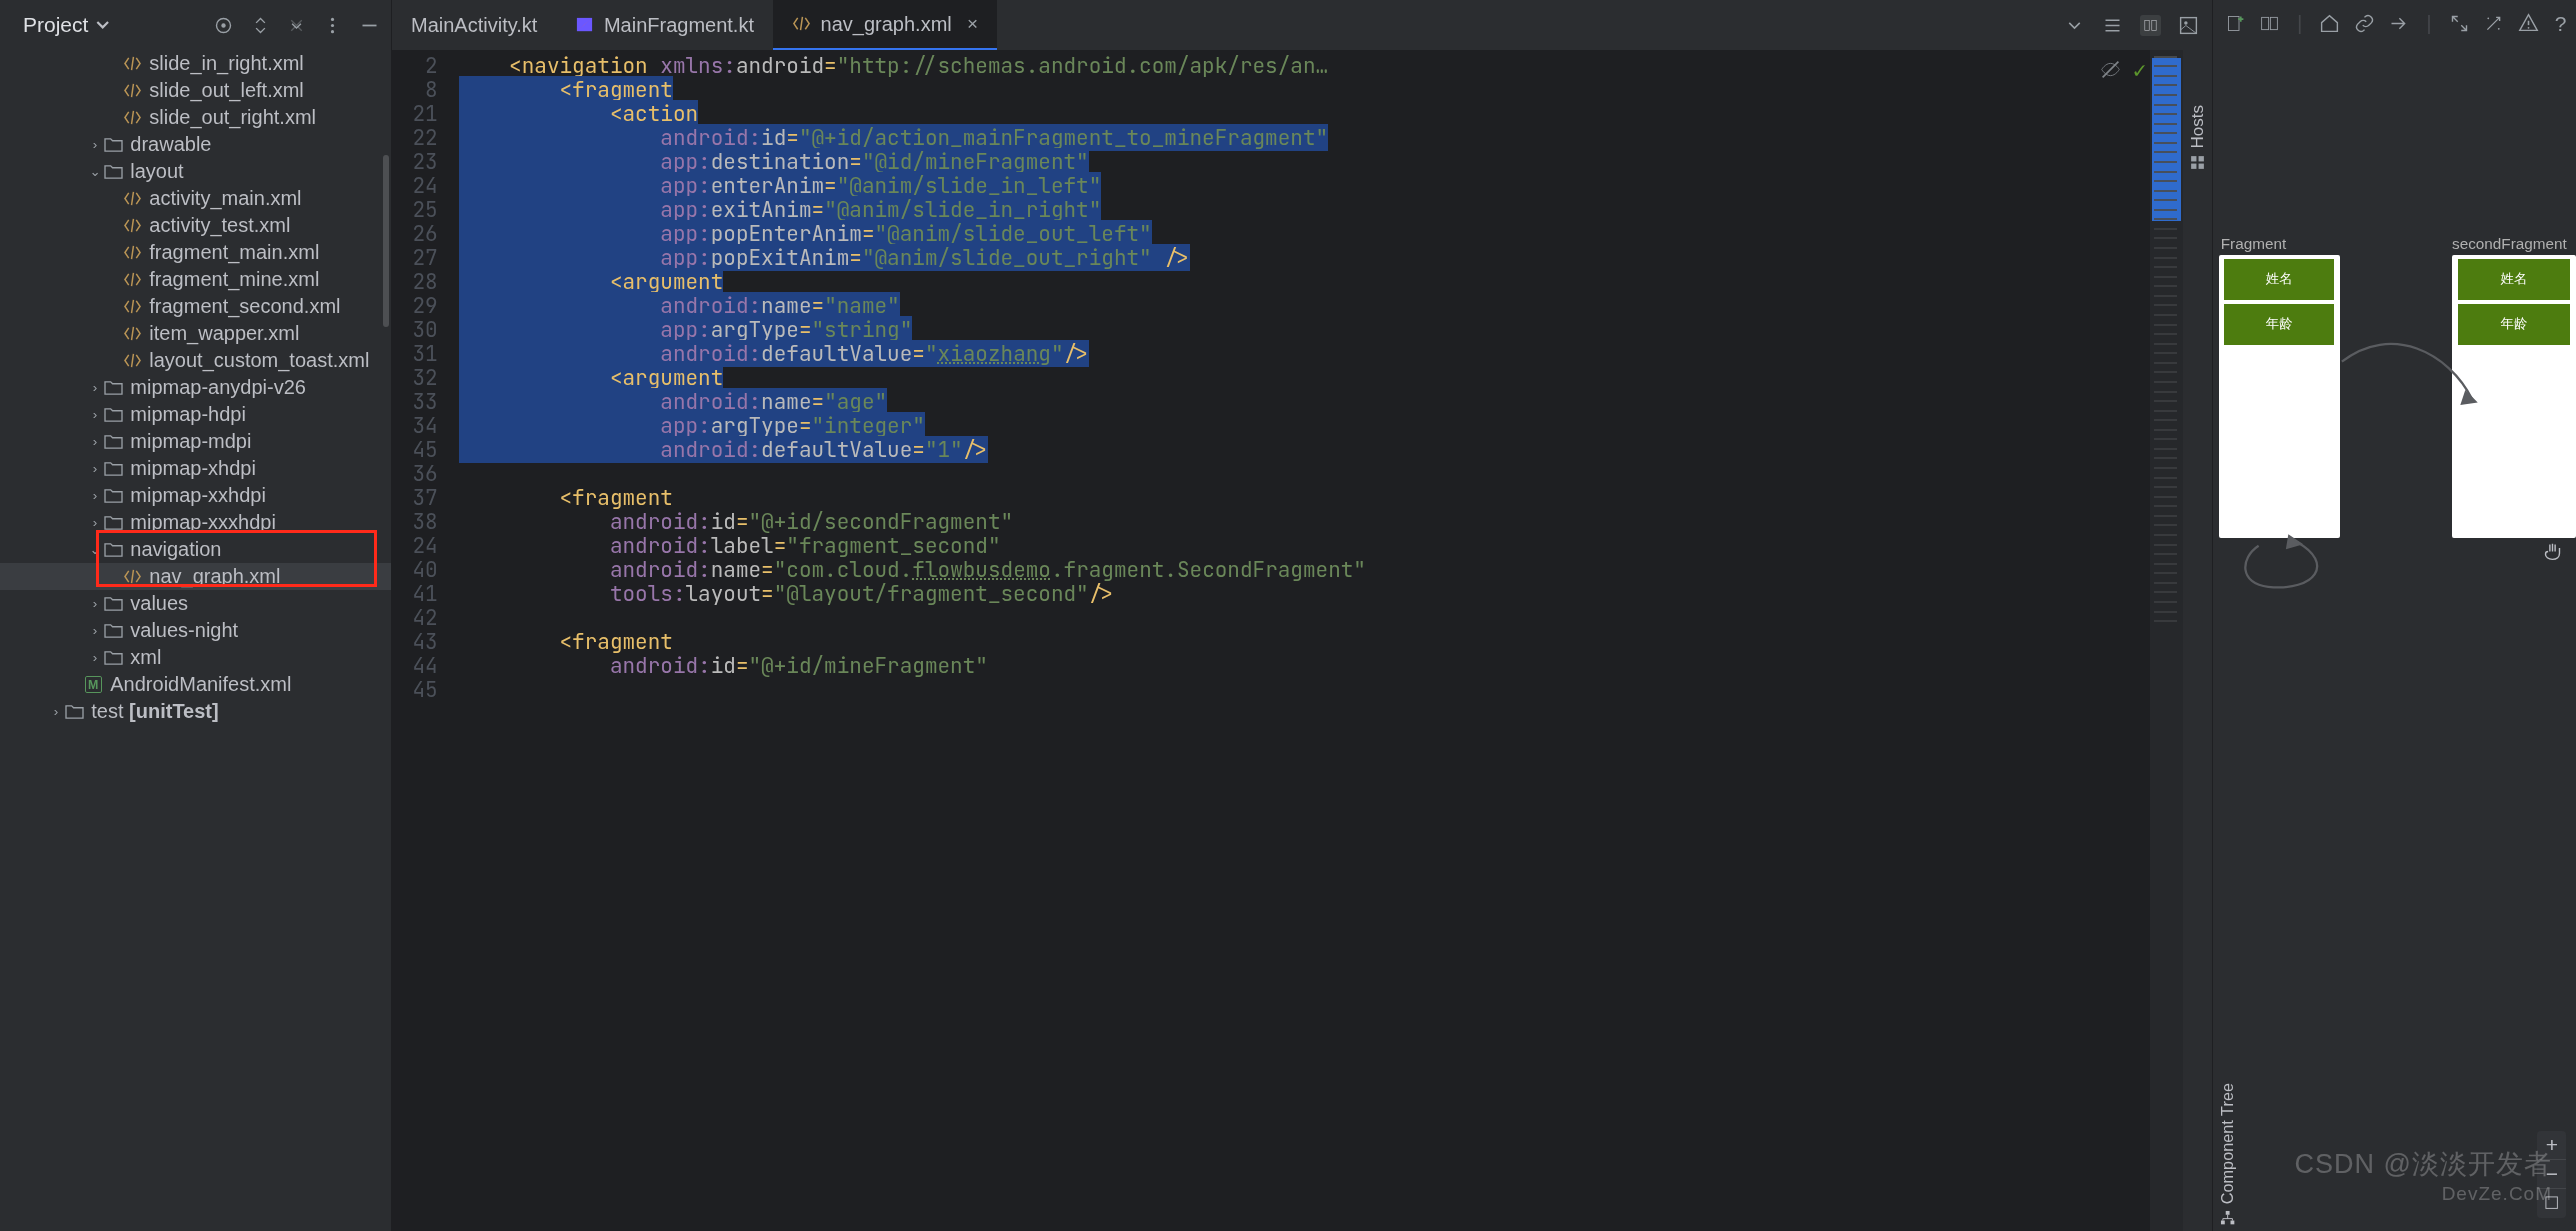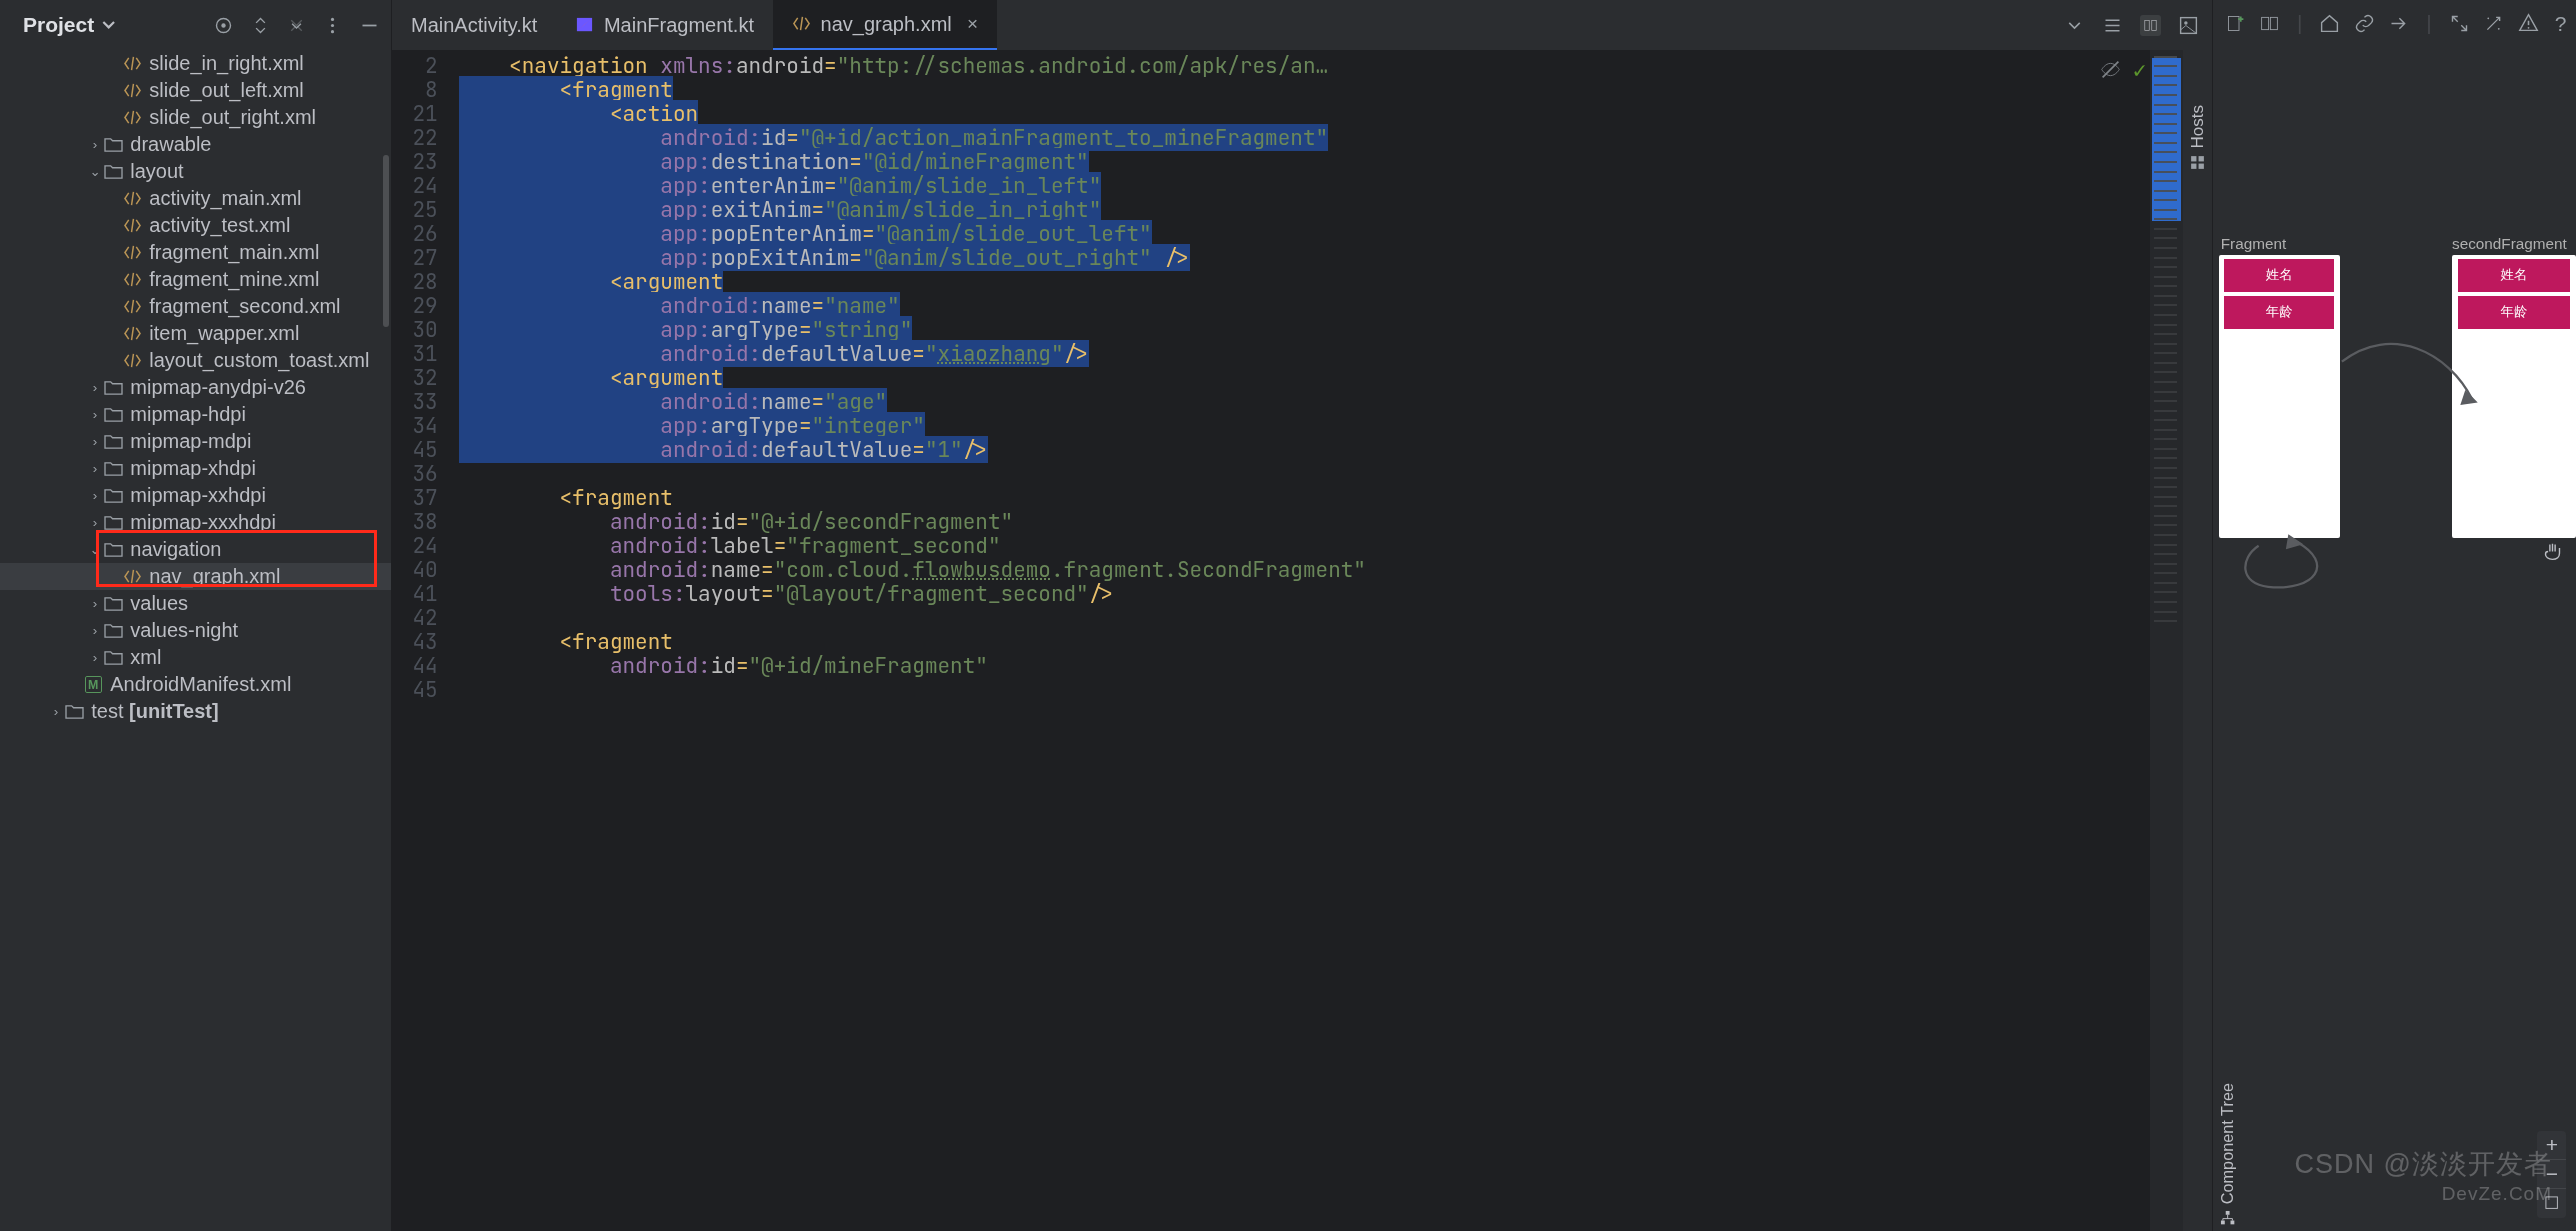--- a/index.html
+++ b/index.html
@@ -22,21 +22,21 @@
     flex-direction: column;
     border-right: 1px solid #1e1f22;
   }
   .project-header {
     height: 50px;
     display: flex;
     align-items: center;
     padding: 0 11.5px 0 23px;
     flex-shrink: 0;
   }
-  .project-title { color: #dfe1e5; font-weight: 700; font-size: 21px; flex: 1; display:flex; align-items:center; gap:7.7px;}
+  .project-title { color: #dfe1e5; font-weight: 400; font-size: 21px; flex: 1; display:flex; align-items:center; gap:7.7px;}
   .proj-actions { display:flex; gap:15.3px; color:#9aa0a6; }
   .proj-actions svg, .proj-actions .mini { width:21px; height:21px; }
   .tree { flex:1; overflow-y:auto; position:relative; }
   .tree-row {
     height: 27px;
     display:flex; align-items:center;
     padding-left: 9.6px;
     cursor:pointer;
     white-space:nowrap;
   }
@@ -85,21 +85,21 @@
   .mini-ic { width:17px;height:17px; }
 
   
   .design-pane { width:363px; background:#2b2d30; display:flex; flex-direction:column; position:relative;}
   .design-toolbar { height:46px; display:flex; align-items:center; gap:17px; padding:0 11.5px; color:#9aa0a6; }
   .design-toolbar .grp { display:flex; gap:13.4px; align-items:center;}
   .design-toolbar svg { width:21px;height:21px;}
   .design-canvas { flex:1; position:relative; overflow:hidden; background:#2b2d30;}
   .frag-label { position:absolute; color:#b0b0b0; font-size:15.3px; }
   .frag-card { position:absolute; background:#fff; border-radius:1.9px; }
-  .frag-btn { background:#be185d; color:#fff; font-size:13.4px; height:33px; display:flex; align-items:center; justify-content:center; margin:3.8px 5.7px;text-align:center; }
+  .frag-btn { background:#4d7c0f; color:#fff; font-size:13.4px; height:41px; display:flex; align-items:center; justify-content:center; margin:3.8px 5.7px;text-align:center; }
   .arc { position:absolute; stroke:#5a5c60; fill:none; stroke-width:2.4; }
   .zoom-ctl { position:absolute; right:9.6px; bottom:13.4px; display:flex; flex-direction:column; background:#323438; border-radius:3.8px; }
   .zoom-ctl div { width:29px; height:29px; display:flex; align-items:center; justify-content:center; color:#bcbec4; border-bottom:1px solid #44464a;}
   .comp-strip { position:absolute; left:0; bottom:0; width:29px; padding-bottom:5.7px; display:flex; flex-direction:column; align-items:center; gap:5.7px; }
   .comp-strip .vt { writing-mode:vertical-rl; transform:rotate(180deg); font-size:16.3px; color:#bcbec4; }
   .help-icons { position:absolute; top:11.5px; right:9.6px; display:flex; gap:15.3px; color:#9aa0a6;}
   .watermark { position:absolute; right:24px; bottom:24px; font-size:27px; color:rgba(255,255,255,0.25); font-weight:500; letter-spacing:1px; pointer-events:none; text-align:right; line-height:1.3;}
   .watermark .sub { font-size:19px; display:block;}
 </style>
 </head>

